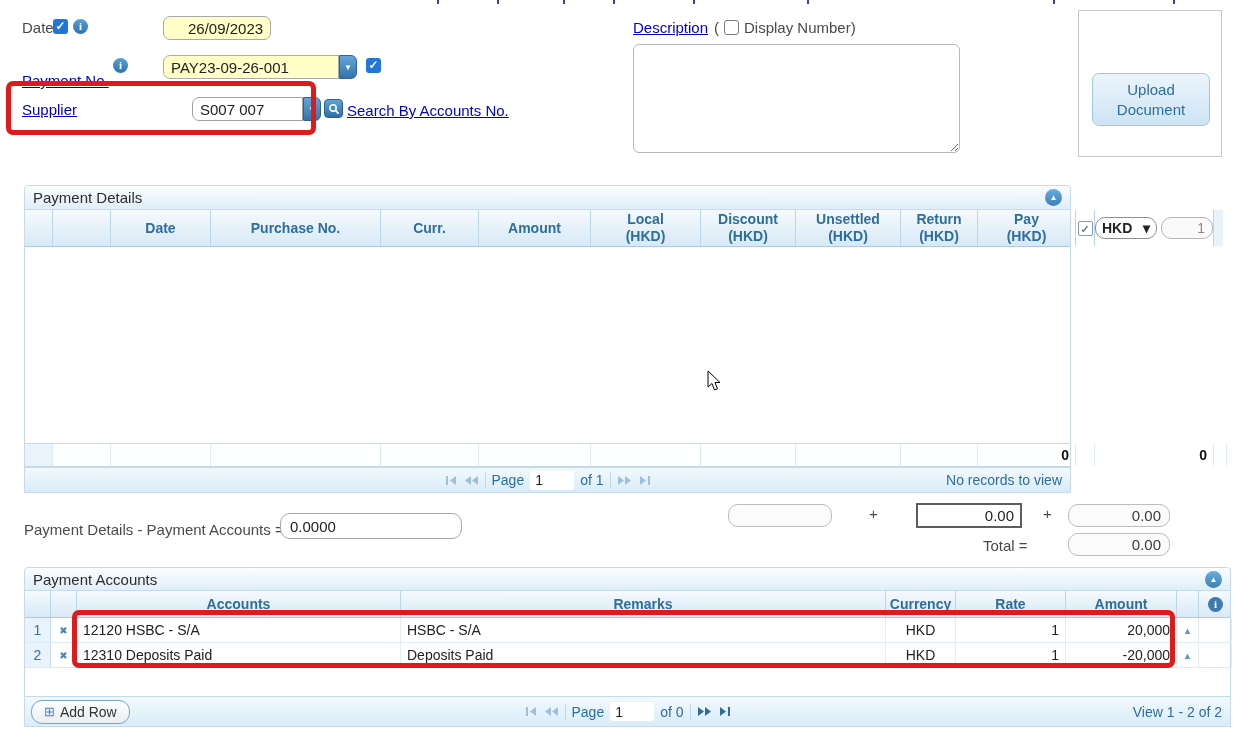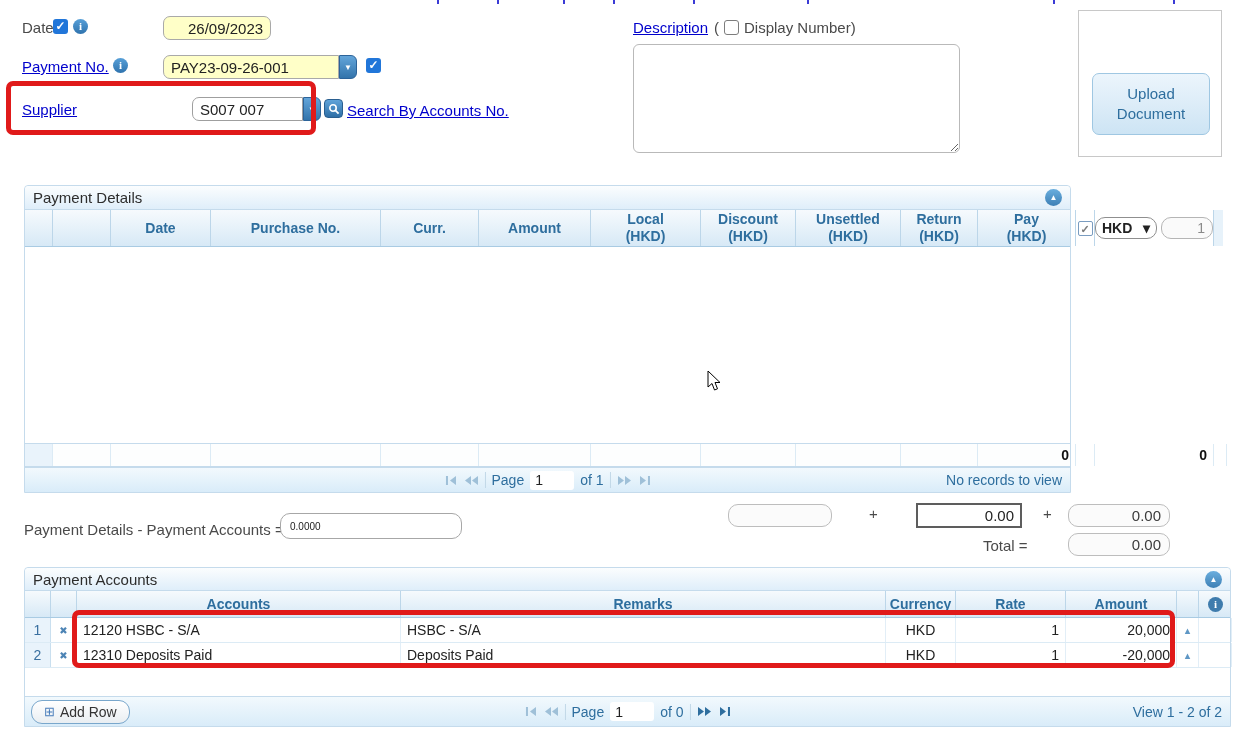--- a/index.html
+++ b/index.html
@@ -27,21 +27,21 @@
   .cb.unchecked { background:#fff; border:1.5px solid #7d7d7d; color:transparent; }
   .cb.gray { background:#fff; border:1px solid #7a9cc0; color:#7d7d7d; font-size:11px; border-radius:2px; }
 
   .info-ico { display:inline-block; width:15px; height:15px; border-radius:50%; background:linear-gradient(#58a0d8,#2f73ae); color:#fff; font-size:11px; font-weight:bold; text-align:center; line-height:15px; font-family:"Liberation Serif",serif; }
 
   .search-btn { width:19px; height:19px; border-radius:4px; background:linear-gradient(#5fa3d9,#2f6fa6); border:1px solid #2a5f90; display:flex; align-items:center; justify-content:center; cursor:pointer; }
 
   textarea.desc { position:absolute; border:1px solid #b9b9b9; border-radius:6px; resize:both; font-family:"Liberation Sans",sans-serif; font-size:14px; padding:5px; }
 
   .upload-box { position:absolute; border:1px solid #c8c8c8; background:#fff; }
-  .upload-btn { position:absolute; left:13px; top:62px; width:118px; height:62px; border:1px solid #9fc7e2; border-radius:7px; background:linear-gradient(#ecf5fc,#cde4f4); color:#2e6e9e; font-size:15px; display:flex; align-items:center; justify-content:center; text-align:center; cursor:pointer; line-height:20px; }
+  .upload-btn { position:absolute; left:13px; top:62px; width:118px; height:53px; border:1px solid #9fc7e2; border-radius:7px; background:linear-gradient(#ecf5fc,#cde4f4); color:#2e6e9e; font-size:15px; display:flex; align-items:center; justify-content:center; text-align:center; cursor:pointer; line-height:20px; }
 
   
   .panel { position:absolute; border:1px solid #c5dbec; border-radius:4px 4px 0 0; background:#fff; display:flex; flex-direction:column; }
   .panel-title { height:24px; display:flex; align-items:center; justify-content:space-between; padding:0 8px; background:linear-gradient(#fbfdfe,#dfeefa); border-bottom:1px solid #c5dbec; font-size:15px; color:#2d2d2d; border-radius:4px 4px 0 0; }
   .collapse-btn { width:17px; height:17px; border-radius:50%; background:linear-gradient(#6aaede,#3c7fb5); color:#fff; font-size:8px; display:flex; align-items:center; justify-content:center; cursor:pointer; }
 
   .grid-head { display:grid; background:linear-gradient(#f6fafd,#d7e9f6); border-bottom:1px solid #a9cbe3; }
   .gh-cell { display:flex; align-items:center; justify-content:center; border-right:1px solid #bcd6e9; color:#2e6e9e; font-weight:bold; font-size:14px; text-align:center; white-space:pre-line; line-height:17px; }
   .gh-cell:last-child { border-right:none; }
 
@@ -58,21 +58,21 @@
   .pgr-sep { width:1px; height:16px; background:#c2d8e8; }
   .pgr-ico { display:flex; align-items:center; cursor:pointer; }
   .page-input { width:44px; height:19px; border:none; border-radius:3px; background:#fff; font-size:14px; padding:0 5px; color:#222; }
   .pgr-status { position:absolute; right:8px; font-size:14px; color:#2e6e9e; }
 
   .fake-select { display:flex; align-items:center; justify-content:space-between; background:#fff; border:1px solid #8f8f8f; border-radius:10px; width:62px; height:22px; padding:0 6px; font-size:14px; color:#222; cursor:pointer; }
   .rate-input { width:52px; height:22px; border:1px solid #b5b5b5; border-radius:10px; background:#fafafa; color:#8a8a8a; font-size:14px; text-align:right; padding:0 7px; }
 
   .round-input { position:absolute; border:1px solid #bdbdbd; border-radius:10px; background:#fbfbfb; font-size:15px; color:#3c3c3c; text-align:right; padding:0 8px; }
   .square-input { position:absolute; border:2px solid #5d5d5d; background:#fff; font-size:15px; color:#222; text-align:right; padding:0 6px; }
-  .diff-input { position:absolute; border:1px solid #a7a7a7; border-radius:10px; background:#fff; font-size:10px; color:#222; padding:0 9px; text-align:left; }
+  .diff-input { position:absolute; border:1px solid #a7a7a7; border-radius:10px; background:#fff; font-size:15px; color:#222; padding:0 9px; text-align:left; }
 
   .add-row-btn { display:flex; align-items:center; gap:5px; height:24px; padding:0 12px; border:1px solid #79a7cc; border-radius:11px; background:linear-gradient(#ffffff,#e9eef2); font-size:14px; color:#333; cursor:pointer; }
 
   .annotation { position:absolute; border:5px solid #e01a1a; border-radius:7px; pointer-events:none; z-index:60; }
 
   .summary-row { display:grid; border-bottom:1px solid #c5dbec; background:#fdfefe; font-size:14px; }
   .sm-cell { border-right:1px solid #dcebf5; height:22px; display:flex; align-items:center; justify-content:flex-end; padding:0 6px; font-weight:bold; color:#111; }
 
   .filler { background:#e7f2fa; }
 </style>
@@ -90,21 +90,21 @@
   <div class="tick" style="left:1053px"></div>
   <div class="tick" style="left:1173px"></div>
 
   <span class="lbl" style="left:22px; top:19px;">Date</span>
   <span class="cb abs" style="left:53px; top:19px;">✓</span>
   <span class="info-ico abs" style="left:73px; top:19px;">i</span>
   <div class="yellow-input abs" style="left:163px; top:16px; width:108px; height:24px;padding-left:24px;">
       <span>26/09/2023</span>
     </div>
 
-  <a class="link abs" style="left:22px; top:58px;text-align:right;">Payment No.</a>
+  <a class="link abs" style="left:22px; top:72px;text-align:right;">Payment No.</a>
   <span class="info-ico abs" style="left:113px; top:58px;">i</span>
   <div class="combo abs" style="left:163px; top:55px; width:194px; height:24px;">
     <div class="yellow-input field">
         <span>PAY23-09-26-001</span>
       </div>
     <div class="dd-btn">
         <span>▼</span>
       </div>
   </div>
   <span class="cb abs" style="left:366px; top:58px;">✓</span>

